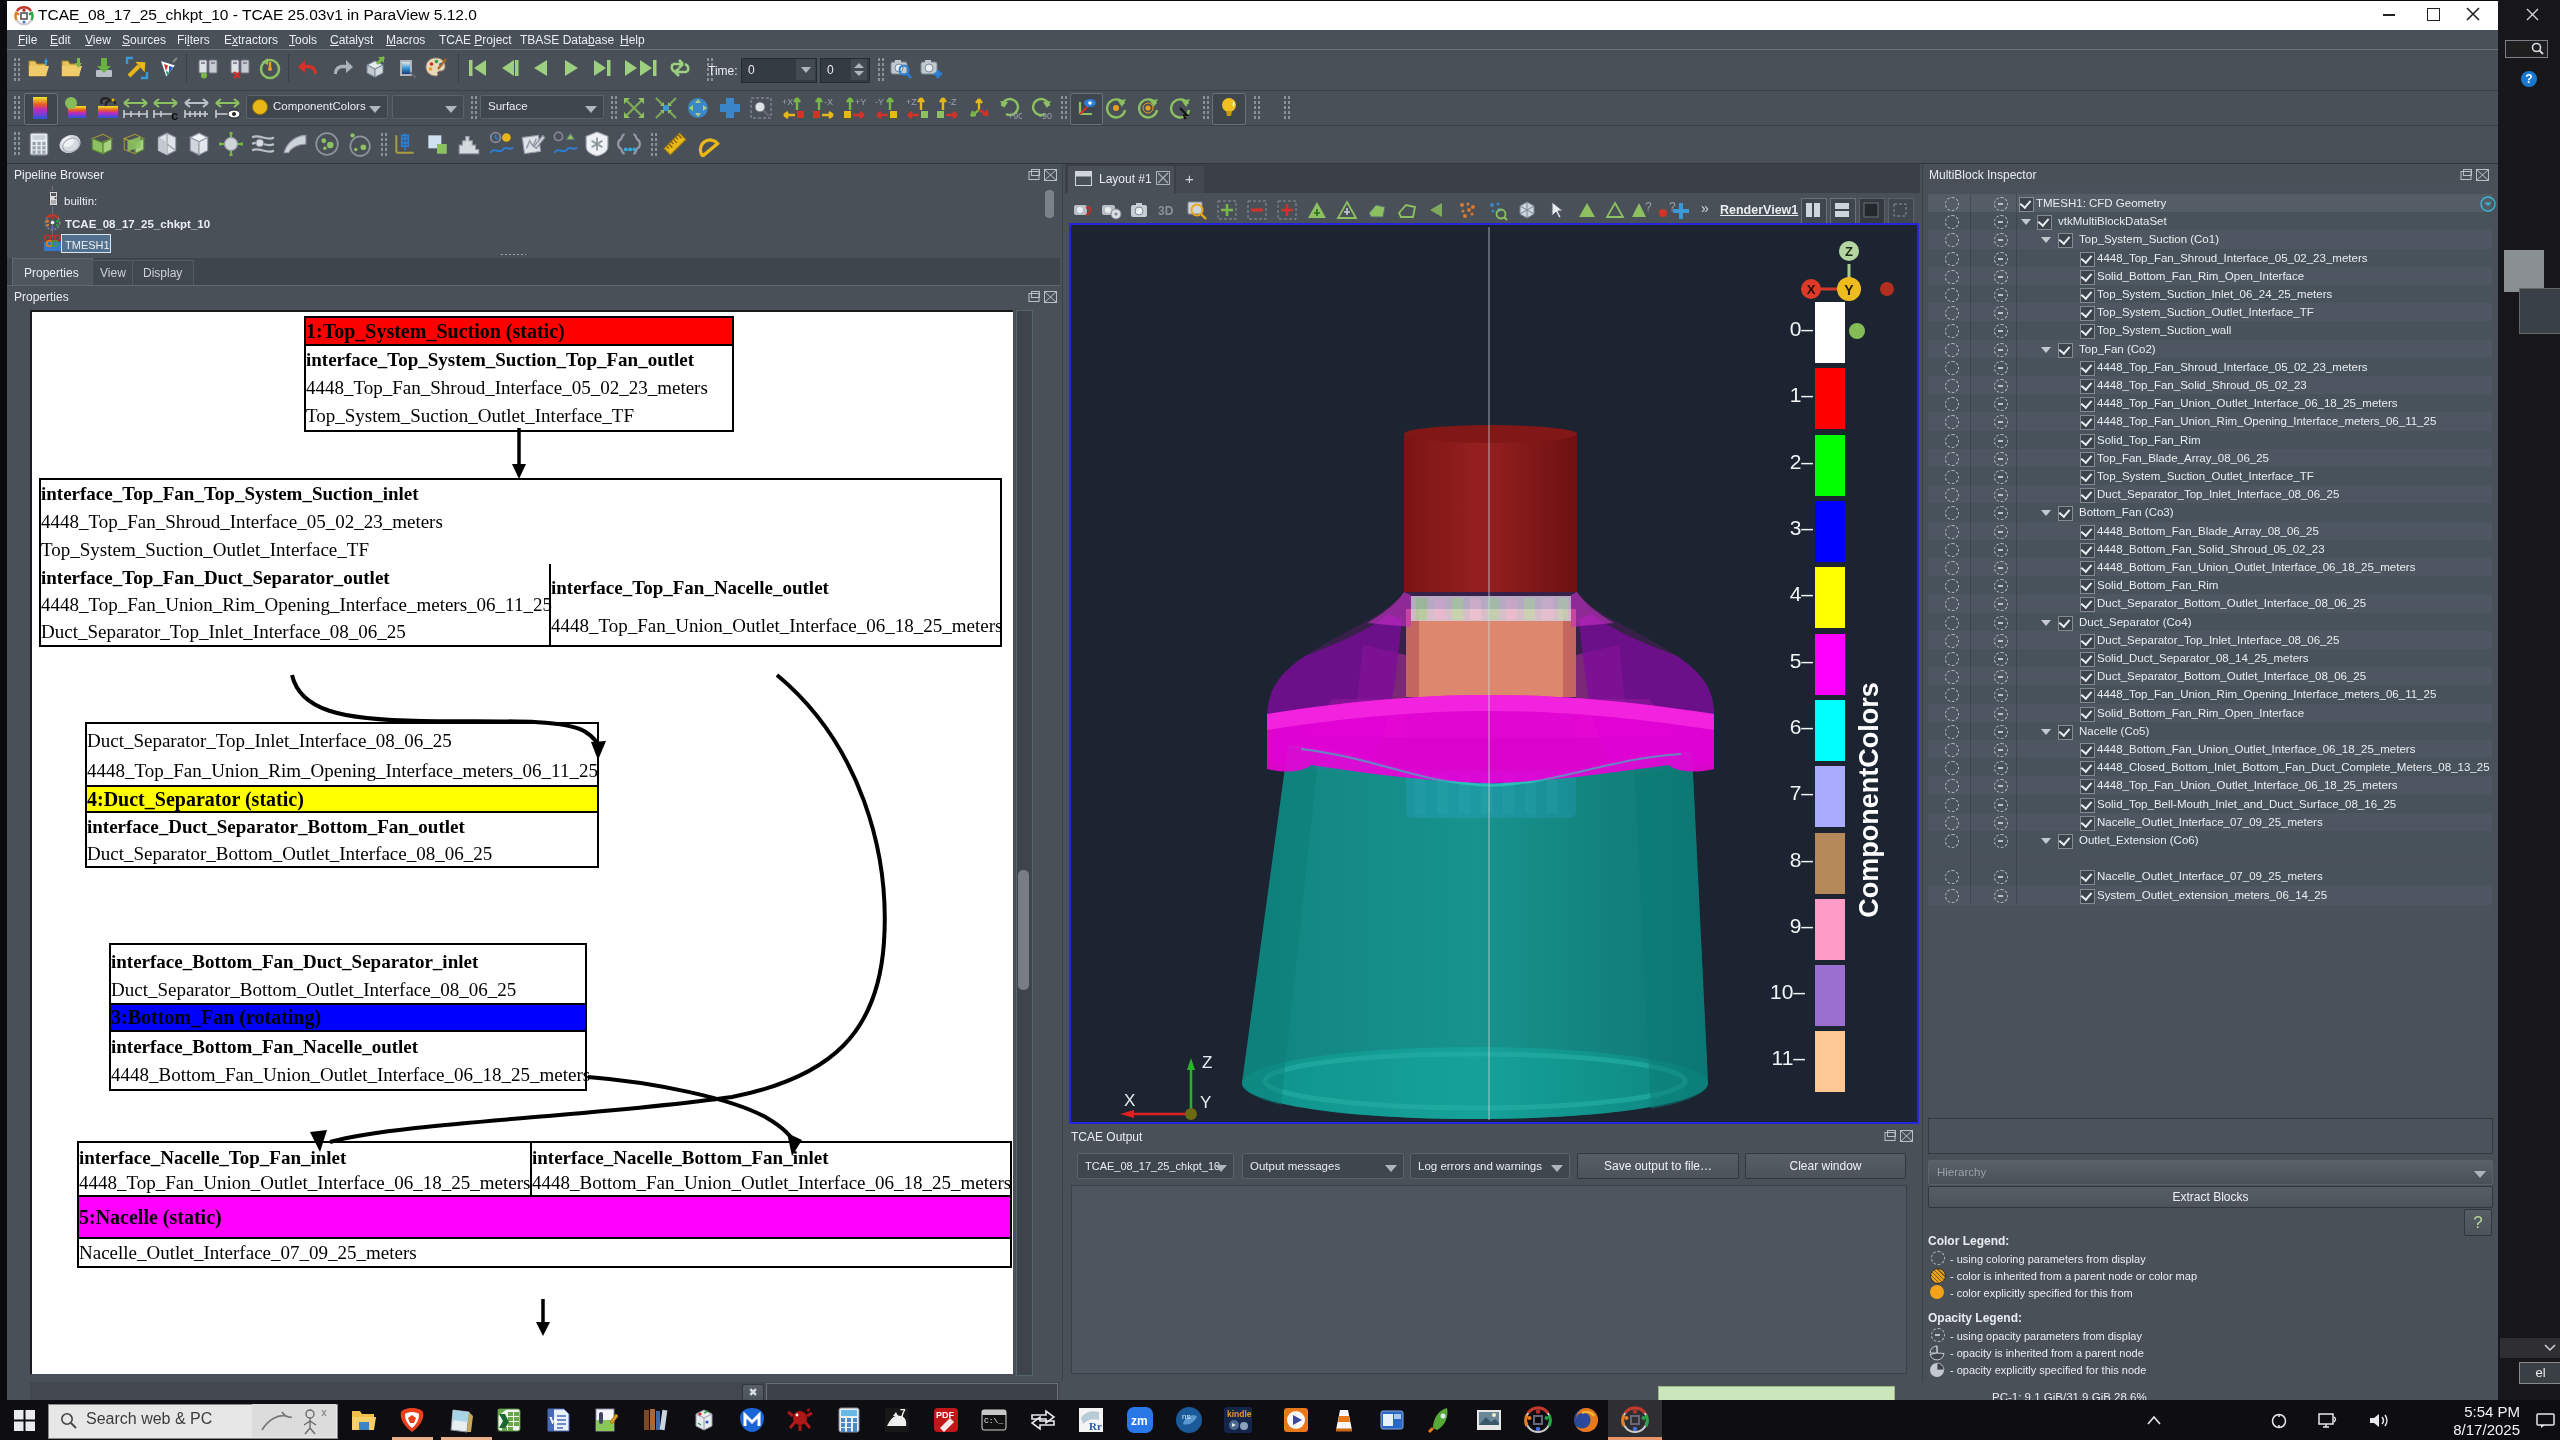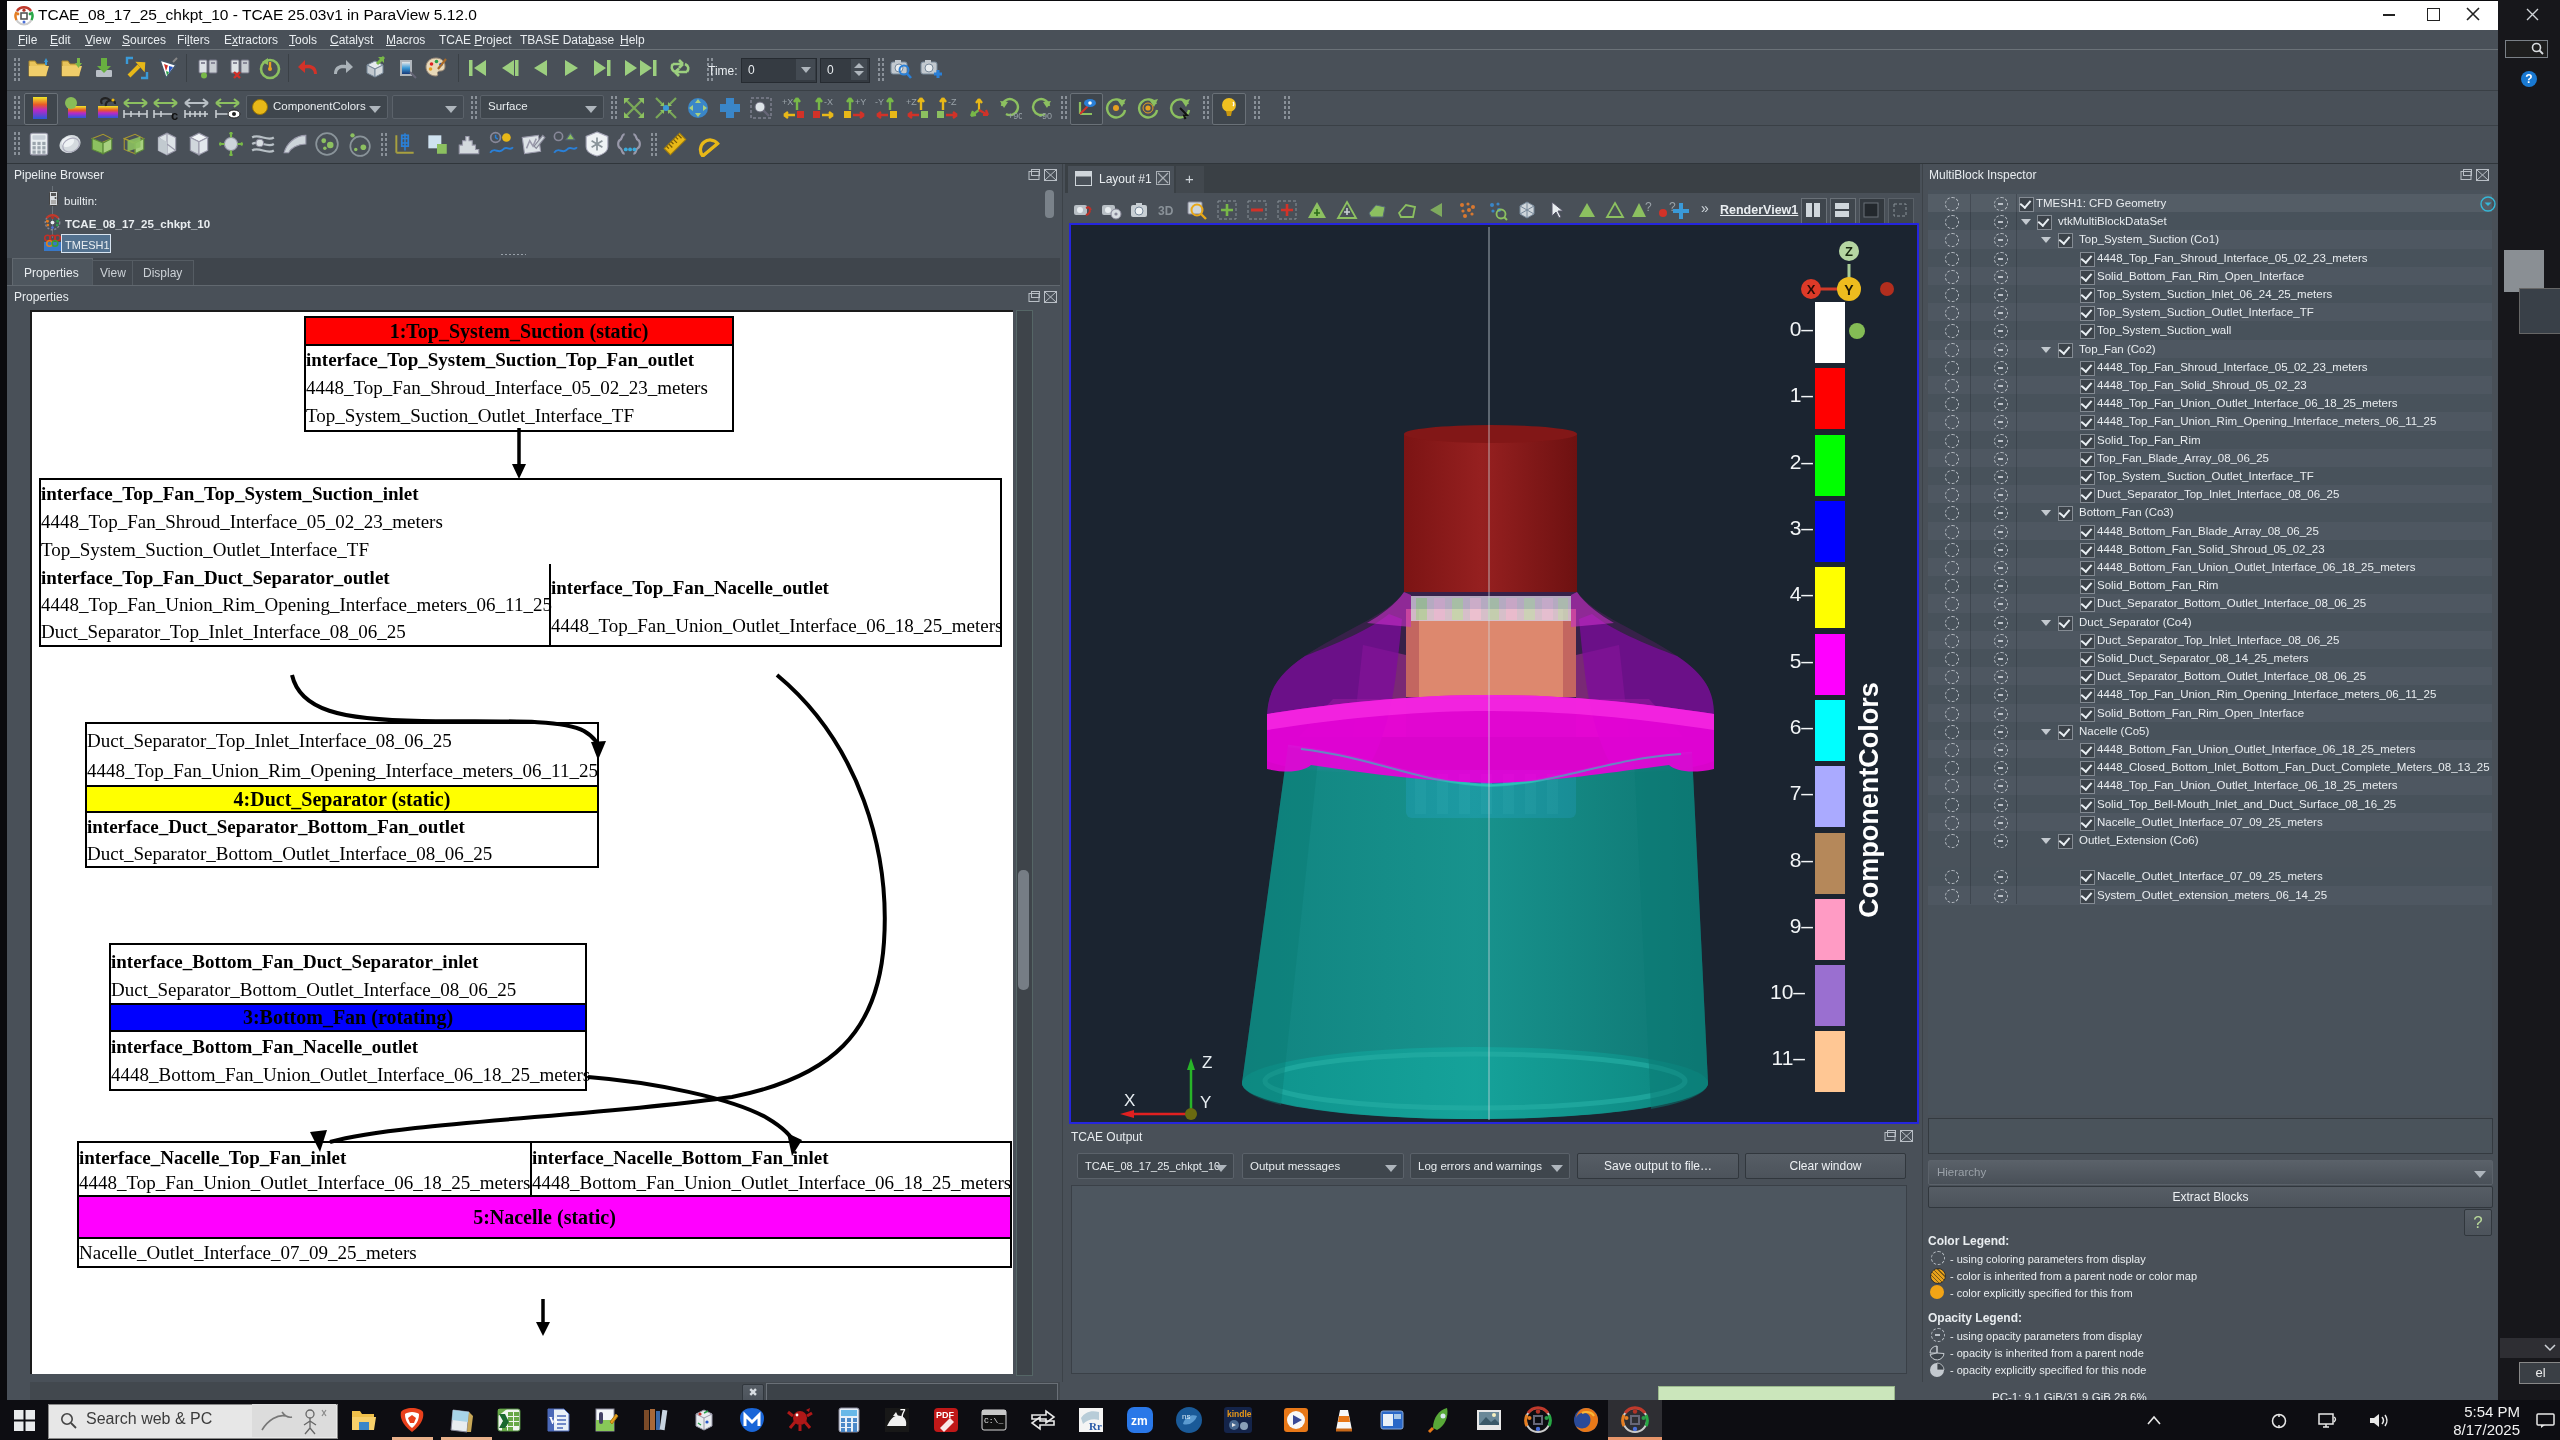--- a/index.html
+++ b/index.html
@@ -6,21 +6,21 @@
 .tx{position:absolute;white-space:nowrap;color:#e9edf0;font-size:12px;line-height:14px}
 .chrome{background:#495058}
 .grip{position:absolute;width:8px;height:26px;background-image:radial-gradient(#8a9199 1px,transparent 1.2px);background-size:4px 5px}
 .sep{position:absolute;width:1px;background:#3a4046}
 .combo{position:absolute;background:#3f464d;border:1px solid #5b626a;border-radius:2px;color:#e8ecef;font-size:11.5px;overflow:hidden}
 .combo .ar{position:absolute;right:6px;top:45%;width:0;height:0;border-left:6px solid transparent;border-right:6px solid transparent;border-top:7px solid #aeb5bc}
 .btn{position:absolute;background:linear-gradient(#565d65,#4c535b);border:1px solid #31373d;border-radius:2px;color:#eef1f4;font-size:12px;text-align:center}
 .node{position:absolute;border:2px solid #000;background:#fff}
 .nrow{height:28px;line-height:28px;font-family:"Liberation Serif",serif;font-size:19px;color:#000;white-space:nowrap}
 .nb{font-weight:bold}
-.bar{text-align:center;font-family:"Liberation Serif",serif;font-weight:bold;font-size:20px;color:#000;white-space:nowrap}
+.bar{text-align:left;font-family:"Liberation Serif",serif;font-weight:bold;font-size:20px;color:#000;white-space:nowrap}
 .row2{position:absolute;left:1928px;width:564px;height:19px}
 .ck{position:absolute;top:3px;width:13px;height:13px;background:#3c434a;border:1px solid #848b93}
 .ck:after{content:"";position:absolute;left:2px;top:0px;width:5px;height:8px;border:solid #e8eef2;border-width:0 2px 2px 0;transform:rotate(40deg)}
 .cir{position:absolute;top:3px;width:12px;height:12px;border:1px dashed #b9bfc6;border-radius:50%}
 .cir2{position:absolute;top:3px;width:12px;height:12px;border:1px dashed #b9bfc6;border-radius:50%}
 .cir2:after{content:"";position:absolute;left:3px;top:5px;width:5px;height:2px;background:#b9bfc6}
 .arr{position:absolute;top:7px;width:0;height:0;border-left:5px solid transparent;border-right:5px solid transparent;border-top:6px solid #c3c9cf}
 .rtx{position:absolute;white-space:nowrap;color:#e9edf0;font-size:11.5px;top:3px}
 .ti{position:absolute;top:8px;width:24px;height:24px}
 </style></head>

